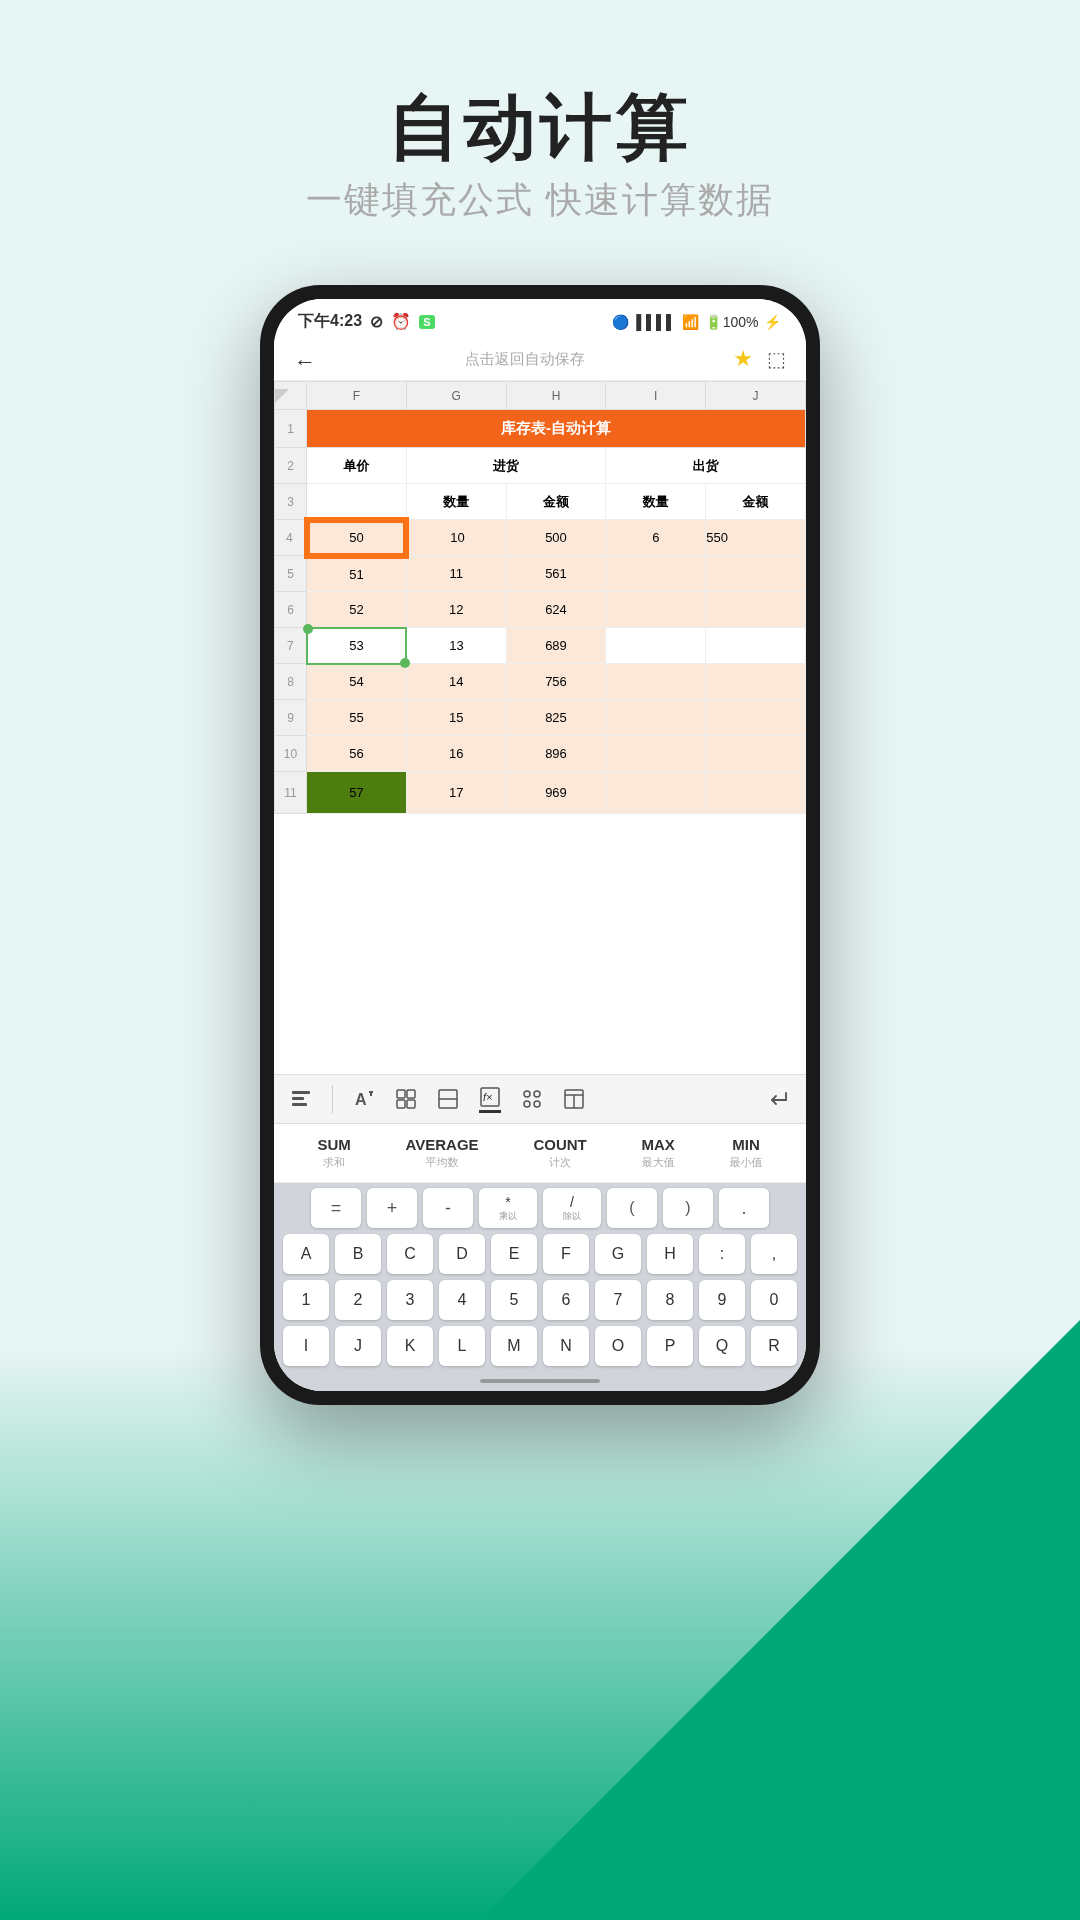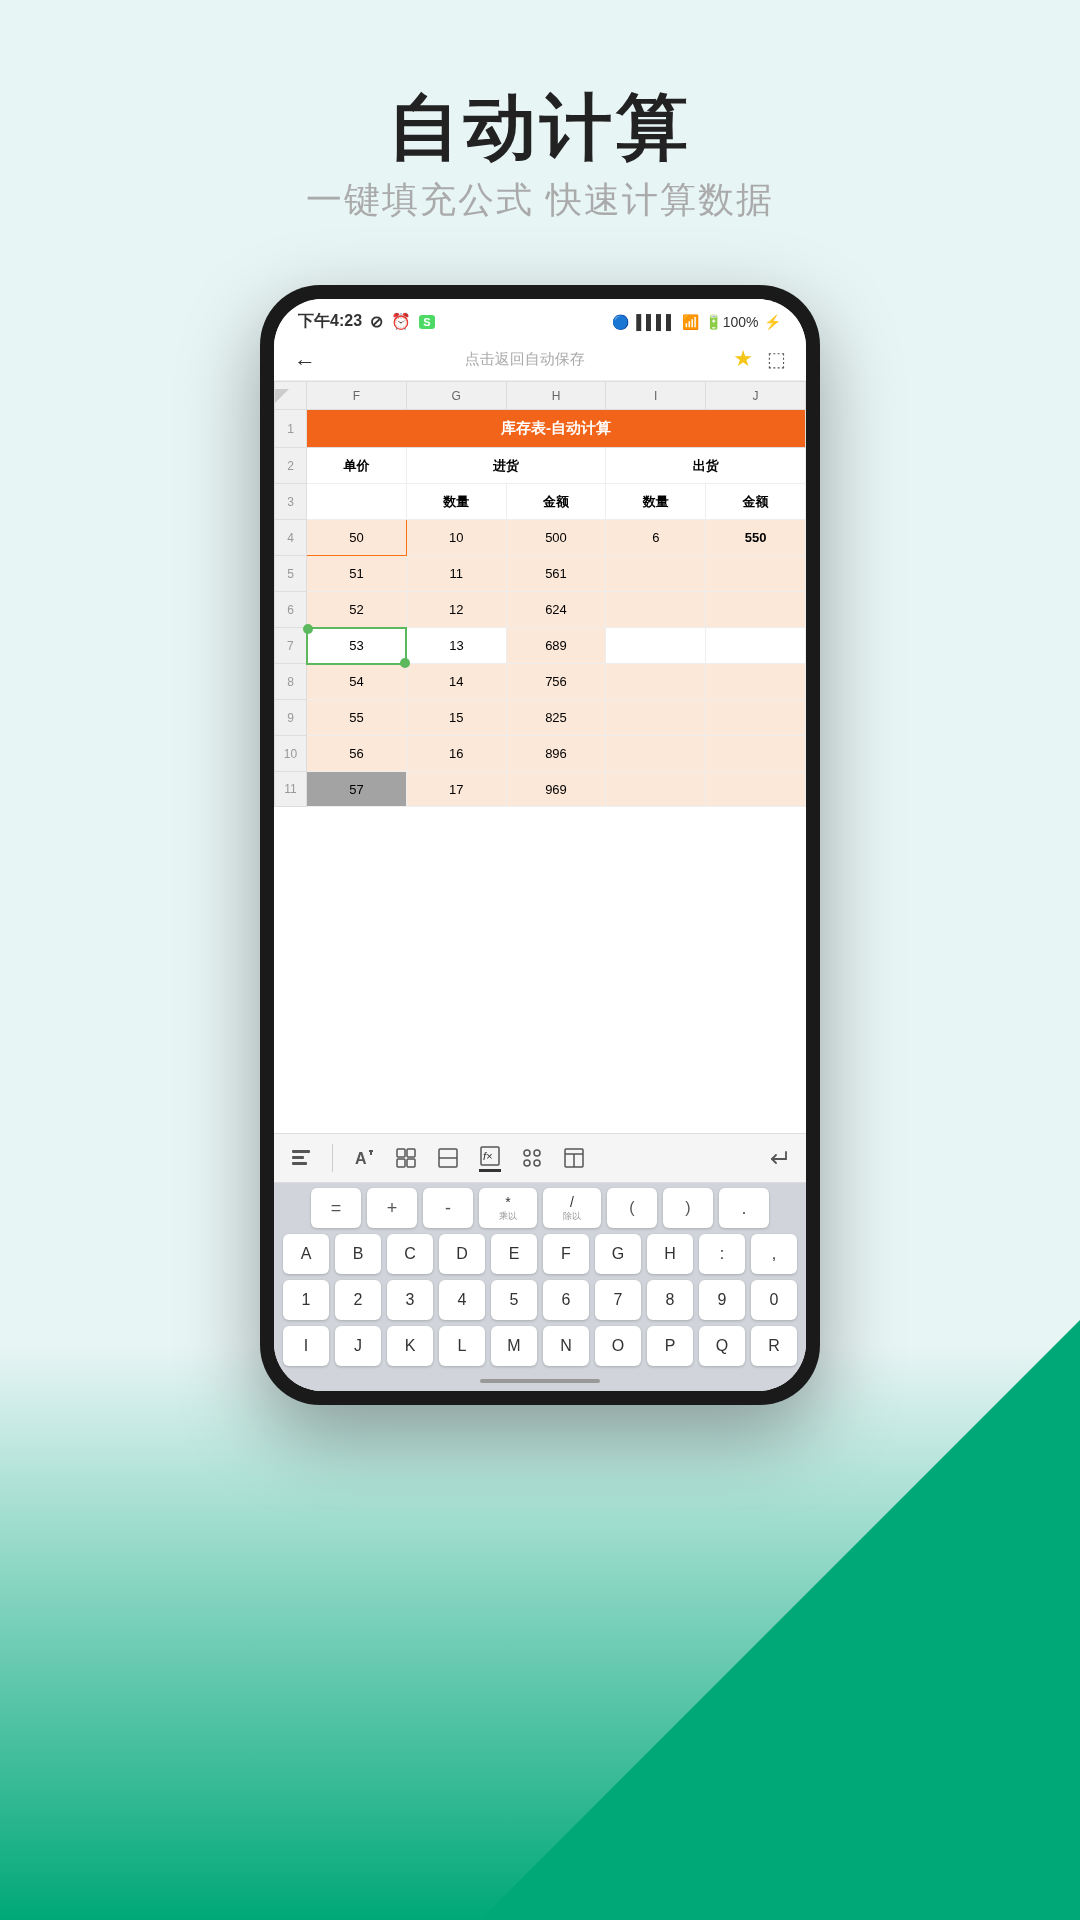--- a/index.html
+++ b/index.html
@@ -362,25 +362,25 @@
               <td style="width:32px;background:#f0f0f0;border:1px solid #ddd;text-align:center;font-size:12px;color:#999;">3</td>
               <td style="border:1px solid #eee;text-align:center;font-size:13px;height:36px;"></td>
               <td style="border:1px solid #eee;text-align:center;font-size:13px;font-weight:600;height:36px;">数量</td>
               <td style="border:1px solid #eee;text-align:center;font-size:13px;font-weight:600;height:36px;">金额</td>
               <td style="border:1px solid #eee;text-align:center;font-size:13px;font-weight:600;height:36px;">数量</td>
               <td style="border:1px solid #eee;text-align:center;font-size:13px;font-weight:600;height:36px;">金额</td>
             </tr>
 
             <tr>
               <td style="width:32px;background:#f0f0f0;border:1px solid #ddd;text-align:center;font-size:12px;color:#999;">4</td>
-              <td style="background:#fce8d8;border:1px solid #f97316;text-align:center;font-size:13px;height:36px;">50</td>
+              <td style="background:#fce8d8;border:6px solid #f97316;text-align:center;font-size:13px;height:36px;">50</td>
               <td style="background:#fce8d8;border:1px solid #eee;text-align:center;font-size:13px;">10</td>
               <td style="background:#fce8d8;border:1px solid #eee;text-align:center;font-size:13px;">500</td>
               <td style="background:#fce8d8;border:1px solid #eee;text-align:center;font-size:13px;">6</td>
-              <td style="background:#fce8d8;border:1px solid #eee;text-align:center;font-size:13px;font-weight:bold;">550</td>
+              <td style="background:#fce8d8;border:1px solid #eee;text-align:left;font-size:13px;">550</td>
             </tr>
 
             <tr>
               <td style="width:32px;background:#f0f0f0;border:1px solid #ddd;text-align:center;font-size:12px;color:#999;">5</td>
               <td style="background:#fce8d8;border:1px solid #eee;text-align:center;font-size:13px;height:36px;">51</td>
               <td style="background:#fce8d8;border:1px solid #eee;text-align:center;font-size:13px;">11</td>
               <td style="background:#fce8d8;border:1px solid #eee;text-align:center;font-size:13px;">561</td>
               <td style="background:#fce8d8;border:1px solid #eee;text-align:center;font-size:13px;"></td>
               <td style="background:#fce8d8;border:1px solid #eee;text-align:center;font-size:13px;"></td>
             </tr>
@@ -429,21 +429,21 @@
               <td style="width:32px;background:#f0f0f0;border:1px solid #ddd;text-align:center;font-size:12px;color:#999;">10</td>
               <td style="background:#fce8d8;border:1px solid #eee;text-align:center;font-size:13px;height:36px;">56</td>
               <td style="background:#fce8d8;border:1px solid #eee;text-align:center;font-size:13px;">16</td>
               <td style="background:#fce8d8;border:1px solid #eee;text-align:center;font-size:13px;">896</td>
               <td style="background:#fce8d8;border:1px solid #eee;text-align:center;font-size:13px;"></td>
               <td style="background:#fce8d8;border:1px solid #eee;text-align:center;font-size:13px;"></td>
             </tr>
 
             <tr>
               <td style="width:32px;background:#f0f0f0;border:1px solid #ddd;text-align:center;font-size:12px;color:#999;">11</td>
-              <td style="background:#a3a3a3;border:1px solid #eee;text-align:center;font-size:13px;height:35px;">57</td>
+              <td style="background:#4d7c0f;border:1px solid #eee;text-align:center;font-size:13px;height:42px;">57</td>
               <td style="background:#fce8d8;border:1px solid #eee;text-align:center;font-size:13px;">17</td>
               <td style="background:#fce8d8;border:1px solid #eee;text-align:center;font-size:13px;">969</td>
               <td style="background:#fce8d8;border:1px solid #eee;text-align:center;font-size:13px;"></td>
               <td style="background:#fce8d8;border:1px solid #eee;text-align:center;font-size:13px;"></td>
             </tr>
           </tbody>
         </table>
       </div>
 
 
@@ -507,20 +507,42 @@
         </div>
 
         <div class="toolbar-icon" style="margin-left:auto;">
           <svg width="22" height="22" viewBox="0 0 22 22" fill="none">
             <path d="M18 5 L18 12 L4 12" stroke="#555" stroke-width="1.8" stroke-linecap="round"></path>
             <path d="M8 8 L4 12 L8 16" stroke="#555" stroke-width="1.8" stroke-linecap="round" stroke-linejoin="round"></path>
           </svg>
         </div>
       </div>
 
+      <div class="function-row">
+        <div class="func-btn">
+          <span class="func-name">SUM</span>
+          <span class="func-desc">求和</span>
+        </div>
+        <div class="func-btn">
+          <span class="func-name">AVERAGE</span>
+          <span class="func-desc">平均数</span>
+        </div>
+        <div class="func-btn">
+          <span class="func-name">COUNT</span>
+          <span class="func-desc">计次</span>
+        </div>
+        <div class="func-btn">
+          <span class="func-name">MAX</span>
+          <span class="func-desc">最大值</span>
+        </div>
+        <div class="func-btn">
+          <span class="func-name">MIN</span>
+          <span class="func-desc">最小值</span>
+        </div>
+      </div>
 
       <div class="keyboard">
 
         <div class="key-row key-row-ops" style="padding:5px 4px 3px;">
           <div class="key op-key" style="width:50px;height:40px;font-size:18px;">=</div>
           <div class="key op-key" style="width:50px;height:40px;font-size:18px;">+</div>
           <div class="key op-key" style="width:50px;height:40px;font-size:18px;">-</div>
           <div class="key op-key" style="width:58px;height:40px;display:flex;flex-direction:column;align-items:center;justify-content:center;gap:0;">
             <span style="font-size:14px;color:#333;">*</span>
             <span style="font-size:9px;color:#999;">乘以</span>

